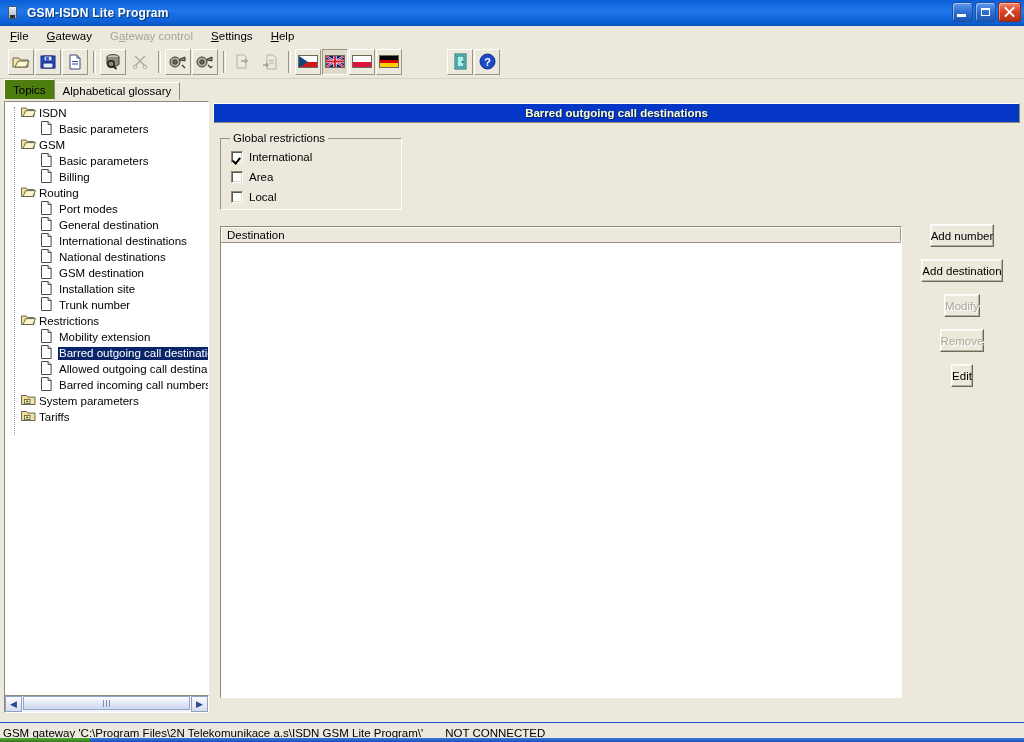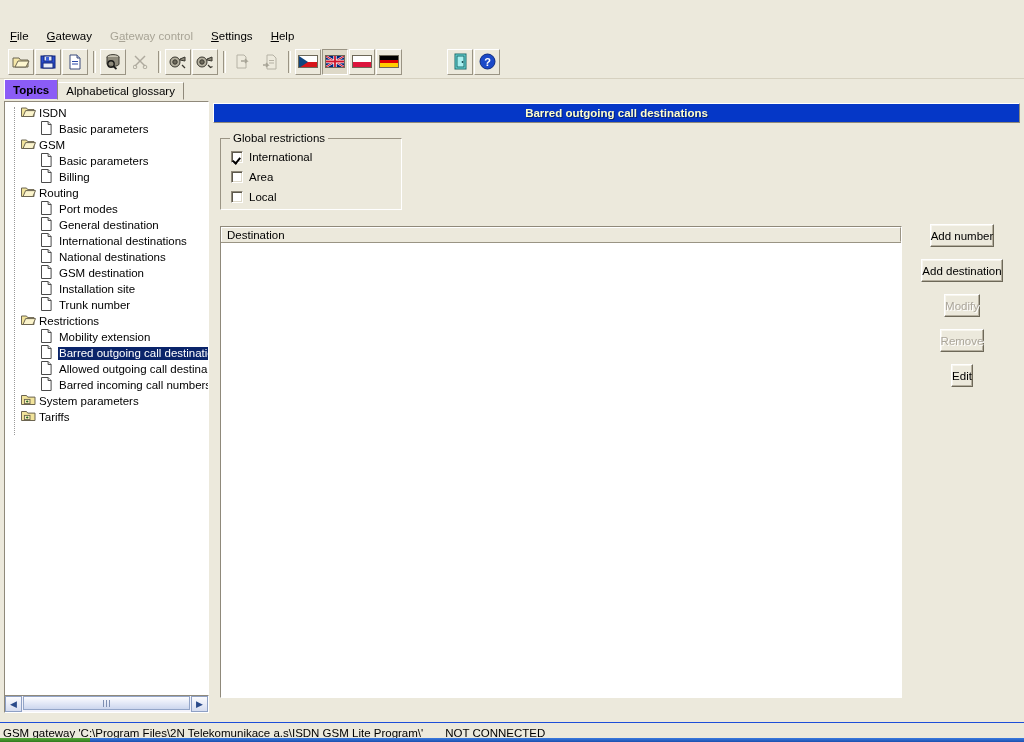--- a/index.html
+++ b/index.html
@@ -192,22 +192,22 @@
     background: #ece9dc;
     border: 1px solid;
     border-color: #ffffff #8f897a #ece9dc #ffffff;
     box-sizing: border-box;
     margin-right: -1px;
     white-space: nowrap;
   }
   .tab.active {
     height: 21px;
     line-height: 20px;
-    font-weight: bold;
-    background: #8b5cf6;
+    font-weight: normal;
+    background: #4d7c0f;
     border-color: #ffffff #8f897a #ece9dc #ffffff;
     position: relative;
     z-index: 3;
   }
   .tab.inactive {
     height: 18px;
     line-height: 17px;
     margin-top: 2px;
     text-align: right;
   }
@@ -447,20 +447,38 @@
     left: 0; top: 0;
     width: 90px; height: 4px;
     background: linear-gradient(180deg,#57a83a,#2f7a1c);
   }
 </style>
 </head>
 <body>
 
 <div id="app">
 
+  <div class="titlebar">
+    <div class="titlebar-icon">
+      <div class="tb-ico-body"></div>
+    </div>
+    <div class="titlebar-text">GSM-ISDN Lite Program</div>
+    <div class="win-buttons">
+      <div class="win-btn">
+          <span class="wb-min"></span>
+        </div>
+      <div class="win-btn">
+          <span class="wb-rest"></span>
+        </div>
+      <div class="win-btn close">
+          <span class="wb-x1"></span>
+          <span class="wb-x2"></span>
+        </div>
+    </div>
+  </div>
 
   <div class="menubar">
     <div class="menu-item"><u>F</u><span>ile</span></div>
     <div class="menu-item"><u>G</u><span>ateway</span></div>
     <div class="menu-item disabled">G<u>a</u><span>teway control</span></div>
     <div class="menu-item"><u>S</u><span>ettings</span></div>
     <div class="menu-item"><u>H</u><span>elp</span></div>
   </div>
 
   <div class="toolbar">

